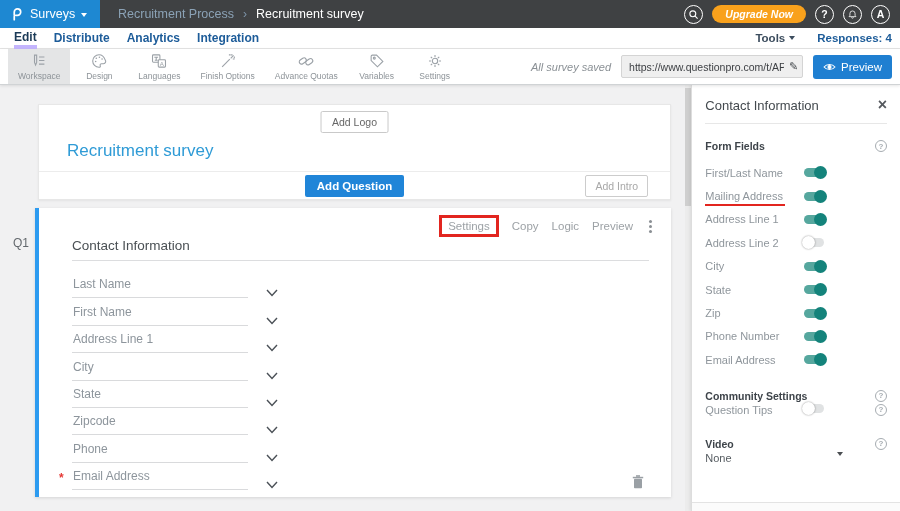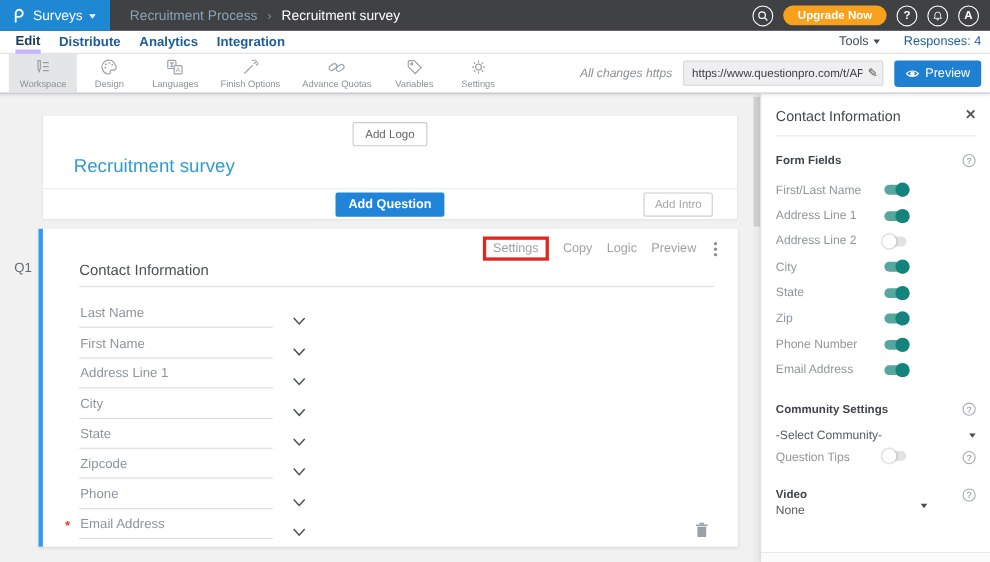--- a/index.html
+++ b/index.html
@@ -1,44 +1,44 @@
 <!DOCTYPE html>
 <html><head>
 <meta charset="utf-8">
 <style>
   * { margin:0; padding:0; box-sizing:border-box; }
   html,body { width:900px; height:511px; overflow:hidden; }
   body { font-family:"Liberation Sans","DejaVu Sans",sans-serif; background:#f1f1f2; }
 
-  .app { width:900px; height:511px; position:relative; background:#4c1d95; }
+  .app { width:900px; height:511px; position:relative; background:#fca5a5; }
 
   
   .topbar { height:28px; background:#3f4143; display:flex; align-items:center; }
   .logo-section { width:100px; height:28px; background:#1e88d2; display:flex; align-items:center; gap:6px; padding-left:9px; cursor:pointer; }
   .logo-section svg { width:15px; height:15px; }
   .logo-label { color:#fff; font-size:12.5px; }
   .caret { display:inline-block; width:0; height:0; border-left:3.5px solid transparent; border-right:3.5px solid transparent; border-top:4px solid currentColor; }
   .caret-white { color:#fff; margin-top:1px; }
   .breadcrumb { margin-left:18px; display:flex; align-items:center; gap:9px; font-size:12.5px; }
   .crumb-parent { color:#8ba2b6; cursor:pointer; }
   .crumb-sep { color:#7d93a8; font-size:12px; }
   .crumb-current { color:#ffffff; }
   .topbar-right { margin-left:auto; display:flex; align-items:center; gap:9px; padding-right:10px; }
   .circle-btn { width:19px; height:19px; border:1.5px solid #fff; border-radius:50%; color:#fff;
     display:flex; align-items:center; justify-content:center; font-size:10.5px; font-weight:bold; cursor:pointer; flex:0 0 auto; }
   .circle-btn svg { width:11px; height:11px; stroke:#fff; fill:none; stroke-width:1.6; }
   .upgrade { height:18px; border-radius:9px; background:#f9a11c; color:#fff; font-size:10.5px; font-weight:bold;
-    border:none; padding:0 13px; cursor:pointer; font-family:inherit; }
+    border:none; padding:0 13px; cursor:pointer; font-family:inherit;font-style:italic; }
 
   
   .tabbar { height:21px; background:#fff; display:flex; align-items:center; border-bottom:1px solid #e4e4e4; }
   .tabs { display:flex; gap:17px; margin-left:14px; align-items:center; height:100%; }
   .tab { font-size:12px; font-weight:bold; color:#1d5c99; cursor:pointer; height:100%; display:flex; align-items:center; }
   .tab.active { color:#1b3a57; border-bottom:4px solid #c4b5fd; margin-bottom:-1px; }
-  .tab-right { margin-left:auto; display:flex; gap:22px; align-items:center; padding-right:8px; font-size:11.5px; font-weight:normal; }
+  .tab-right { margin-left:auto; display:flex; gap:22px; align-items:center; padding-right:8px; font-size:11.5px; font-weight:bold; }
   .tools-menu { color:#3c4d5e; display:flex; align-items:center; gap:4px; cursor:pointer; }
   .responses-link { color:#1d5c99; cursor:pointer; }
 
   
   .toolbar { height:36px; background:#fff; border-bottom:1px solid #d0d3d5; display:flex; align-items:stretch;
     box-shadow:0 1px 3px rgba(0,0,0,.10); position:relative; z-index:3; }
   .tb-items { display:flex; margin-left:8px; }
   .tb-item { padding:0 10px; min-width:58px; display:flex; flex-direction:column; align-items:center; justify-content:center; gap:1px; cursor:pointer; }
   .tb-item.active { background:#e4e5e6; }
   .tb-item svg { width:18px; height:18px; stroke:#9ba1a7; fill:none; stroke-width:1.2; }
@@ -224,21 +224,21 @@
         </div>
         <div class="tb-item">
           <svg viewBox="0 0 20 20">
             <circle cx="10" cy="10" r="3"></circle>
             <path d="M10 3.3v2.2M10 14.5v2.2M3.3 10h2.2M14.5 10h2.2M5.3 5.3l1.5 1.5M13.2 13.2l1.5 1.5M14.7 5.3l-1.5 1.5M6.8 13.2l-1.5 1.5"></path>
           </svg>
           <span class="tb-label">Settings</span>
         </div>
       </div>
     <div class="toolbar-right">
-      <span class="saved">All changes https</span>
+      <span class="saved">All survey saved</span>
       <div class="url-box">
         <input type="text" value="https://www.questionpro.com/t/APNrFZ" style="">
         <span class="pencil">✎</span>
       </div>
       <button class="preview-btn">
         <svg viewBox="0 0 14 11">
           <path d="M1 5.5C3.8 1.9 10.2 1.9 13 5.5 10.2 9.1 3.8 9.1 1 5.5z"></path>
           <circle cx="7" cy="5.5" r="1.7" fill="#fff"></circle>
         </svg>
         <span>Preview</span>
@@ -349,20 +349,26 @@
         <span class="help-icon">?</span>
       </div>
       <div class="toggles" id="toggles">
           <div class="toggle-row">
             <span class="toggle-label">First/Last Name</span>
             <span class="toggle on">
               <span class="knob"></span>
             </span>
           </div>
           <div class="toggle-row">
+            <span class="toggle-label">Mailing Address<span class="ann-underline"></span></span>
+            <span class="toggle on">
+              <span class="knob"></span>
+            </span>
+          </div>
+          <div class="toggle-row">
             <span class="toggle-label">Address Line 1</span>
             <span class="toggle on">
               <span class="knob"></span>
             </span>
           </div>
           <div class="toggle-row">
             <span class="toggle-label">Address Line 2</span>
             <span class="toggle off">
               <span class="knob"></span>
             </span>
@@ -395,24 +401,20 @@
             <span class="toggle-label">Email Address</span>
             <span class="toggle on">
               <span class="knob"></span>
             </span>
           </div>
         </div>
 
       <div class="section-heading mt18">
         <span>Community Settings</span>
         <span class="help-icon">?</span>
-      </div>
-      <div class="select-row">
-        <span class="select-value">-Select Community-</span>
-        <span class="caret caret-dark"></span>
       </div>
       <div class="inline-row">
         <span class="toggle-label">Question Tips</span>
         <span class="toggle off">
             <span class="knob"></span>
           </span>
         <span class="help-icon">?</span>
       </div>
 
       <div class="section-heading mt10">

